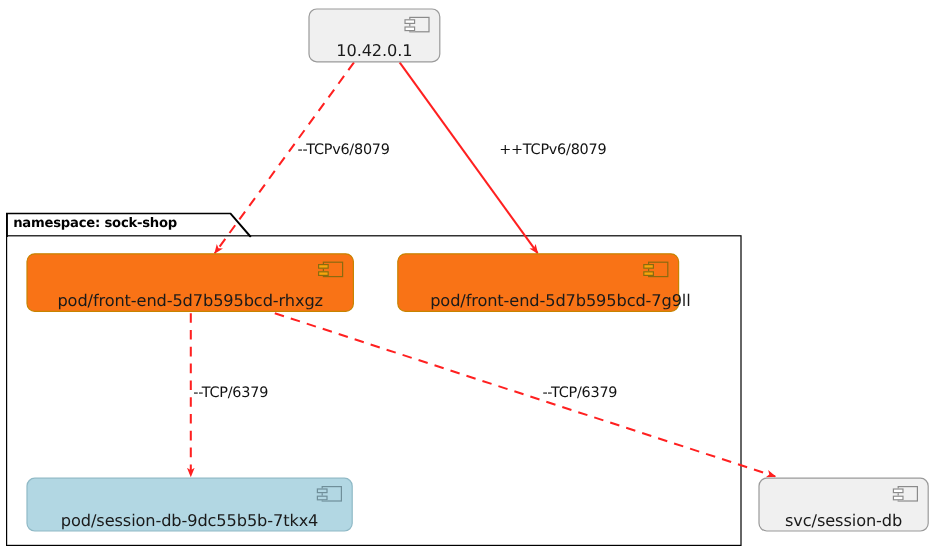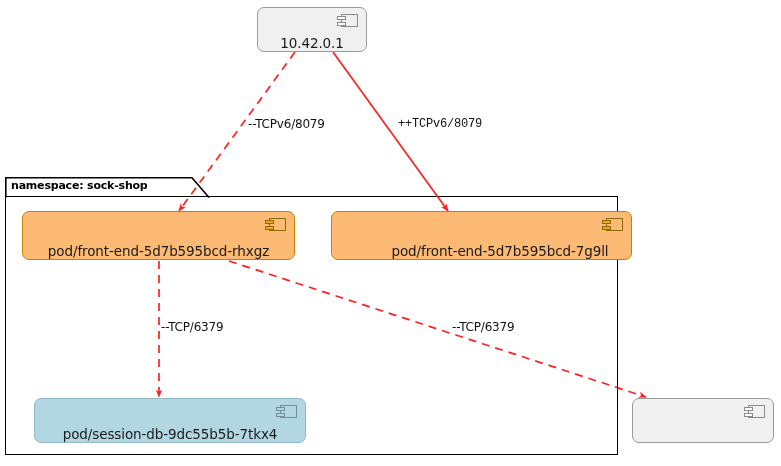--- a/index.html
+++ b/index.html
@@ -43,21 +43,21 @@
   .node .label {
     display: block;
     padding: 0 14px;
     padding-top: 6px;
   }
   .node-grey {
     background: #f0f0f0;
     border-color: #9a9a9a;
   }
   .node-orange {
-    background: #fdba74;
+    background: #f97316;
     border-color: #C78300;
   }
   .node-blue {
     background: #B2D7E3;
     border-color: #8FB9C6;
   }
 
   
   .comp-icon {
     position: absolute;
@@ -162,21 +162,21 @@
     </g>
     <g>
       <line x1="159" y1="261" x2="159" y2="397" stroke="#FF2020" stroke-width="1.7" stroke-dasharray="8,6" marker-end="url(#arrow-red)"></line>
     </g>
     <g>
       <line x1="229" y1="261" x2="646" y2="397" stroke="#FF2020" stroke-width="1.7" stroke-dasharray="8,6" marker-end="url(#arrow-red)"></line>
     </g>
   </svg>
 
   <div class="edge-label" style="left:248px; top:117px;">--TCPv6/8079</div>
-  <div class="edge-label" style="left:398px; top:117px;font-family:Liberation Mono, monospace;">++TCPv6/8079</div>
+  <div class="edge-label" style="left:416px; top:117px;">++TCPv6/8079</div>
   <div class="edge-label" style="left:161px; top:320px;">--TCP/6379</div>
   <div class="edge-label" style="left:452px; top:320px;">--TCP/6379</div>
 
   <div class="node node-grey" style="left:257px; top:7px; width:110px; height:45px;">
     <span class="comp-icon">
       <span class="body"></span>
         <span class="tab t1"></span>
         <span class="tab t2"></span>
     </span>
     <span class="label">10.42.0.1</span>
@@ -184,39 +184,40 @@
 
   <div class="node node-orange" style="left:22px; top:211px; width:273px; height:49px;">
     <span class="comp-icon">
       <span class="body"></span>
         <span class="tab t1"></span>
         <span class="tab t2"></span>
     </span>
     <span class="label">pod/front-end-5d7b595bcd-rhxgz</span>
   </div>
 
-  <div class="node node-orange" style="left:331px; top:211px; width:301px; height:49px;padding-left:37px;">
+  <div class="node node-orange" style="left:331px; top:211px; width:235px; height:49px;padding-left:37px;">
     <span class="comp-icon">
       <span class="body"></span>
         <span class="tab t1"></span>
         <span class="tab t2"></span>
     </span>
     <span class="label">pod/front-end-5d7b595bcd-7g9ll</span>
   </div>
 
-  <div class="node node-blue" style="left:34px; top:398px; width:272px; height:45px;">
+  <div class="node node-blue" style="left:22px; top:398px; width:272px; height:45px;">
     <span class="comp-icon">
       <span class="body"></span>
         <span class="tab t1"></span>
         <span class="tab t2"></span>
     </span>
     <span class="label">pod/session-db-9dc55b5b-7tkx4</span>
   </div>
 
   <div class="node node-grey" style="left:632px; top:398px; width:142px; height:45px;">
     <span class="comp-icon">
       <span class="body"></span>
         <span class="tab t1"></span>
         <span class="tab t2"></span>
     </span>
+    <span class="label">svc/session-db</span>
   </div>
 
 </div>
 
 </body></html>

